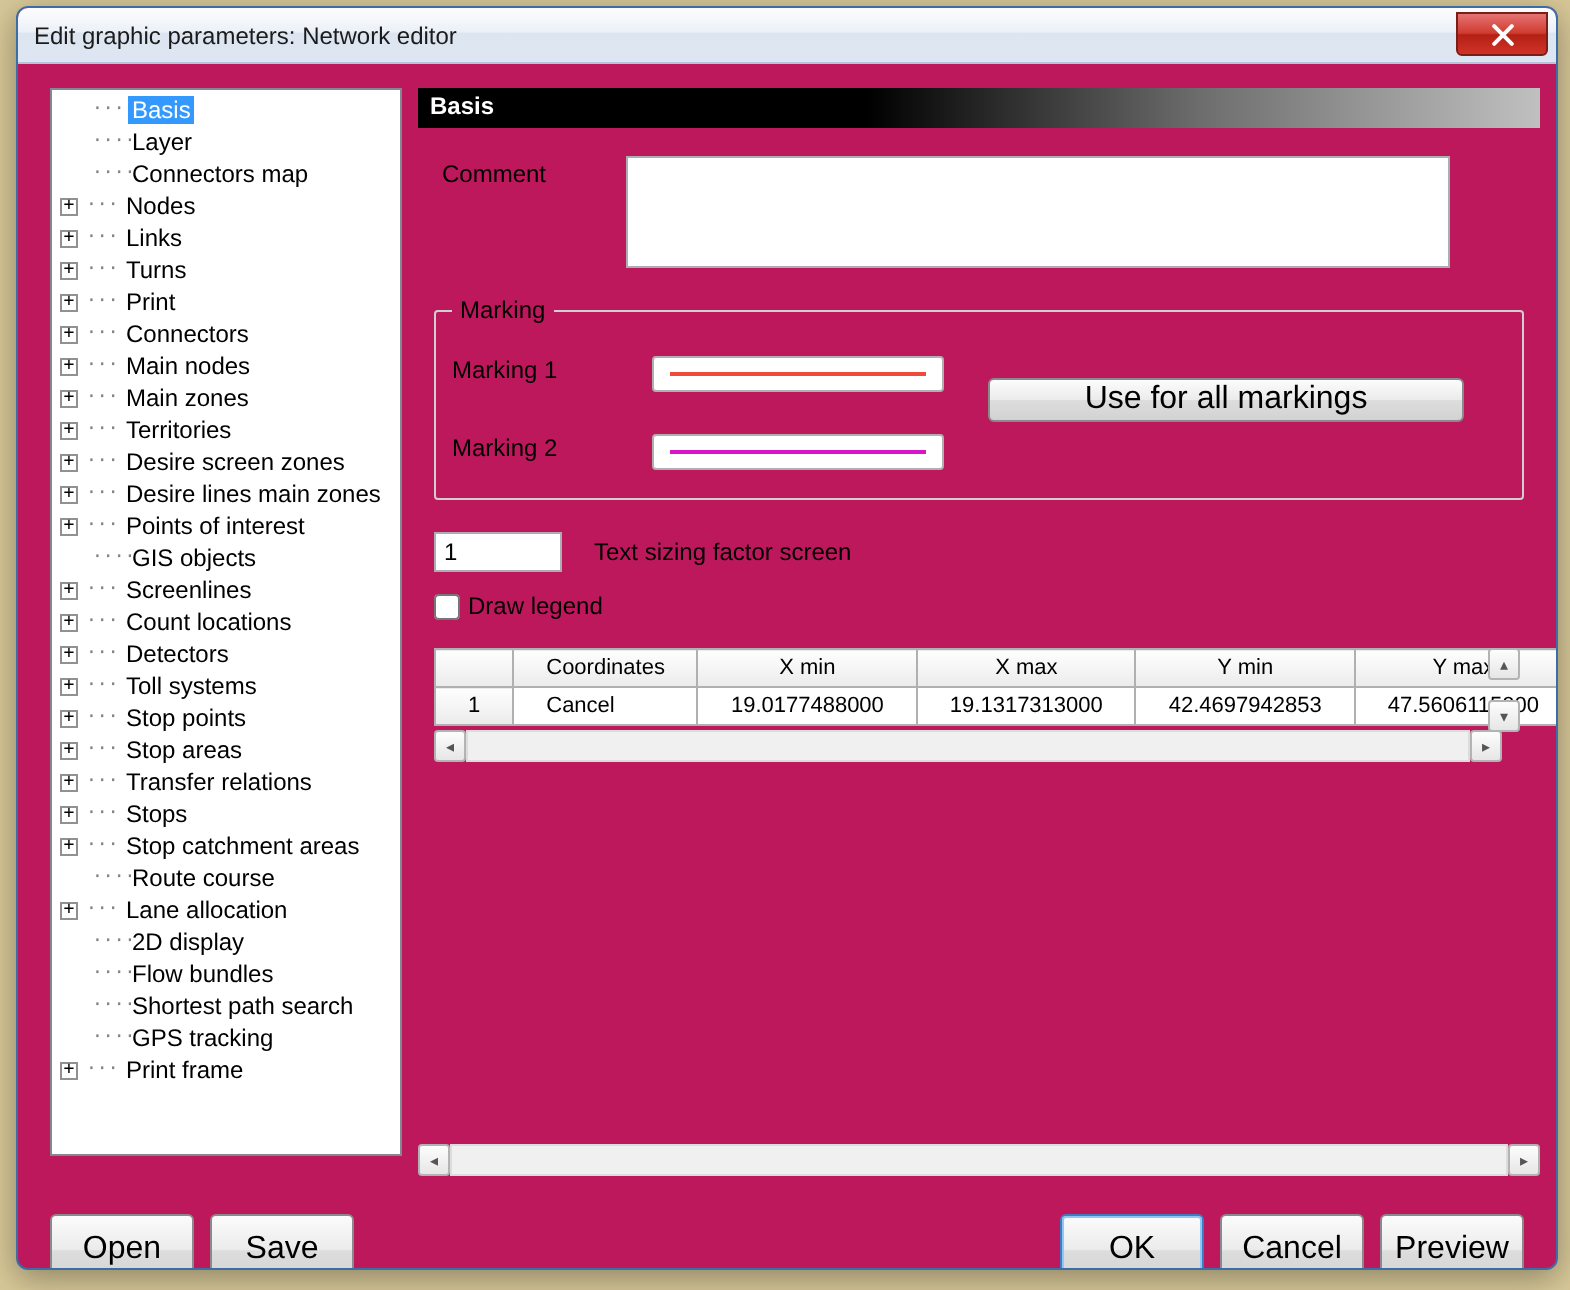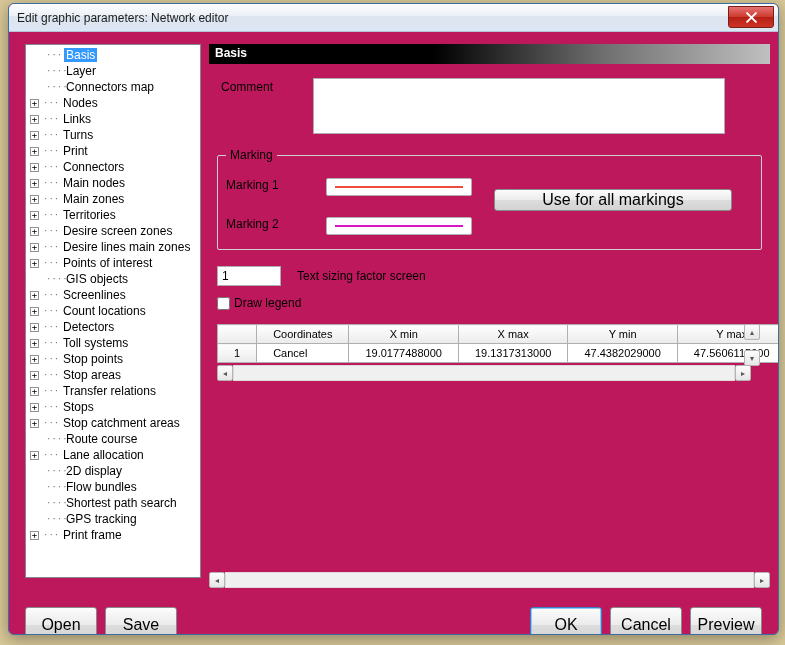--- a/index.html
+++ b/index.html
@@ -526,21 +526,21 @@
                 <th>Y min</th>
                 <th>Y max</th>
               </tr>
             </thead>
           <tbody id="grid-body">
               <tr>
                 <td class="rowhead">1</td>
                 <td class="left">Cancel</td>
                 <td>19.0177488000</td>
                 <td>19.1317313000</td>
-                <td>47.4382029000</td>
+                <td>42.4697942853</td>
                 <td>47.5606115000</td>
               </tr>
             </tbody>
         </table>
         <div class="grid-scroll-v">
           <div class="scroll-btn">▴</div>
           <div class="scroll-btn">▾</div>
         </div>
         <div class="grid-hscroll">
           <div class="scroll-btn">◂</div>

